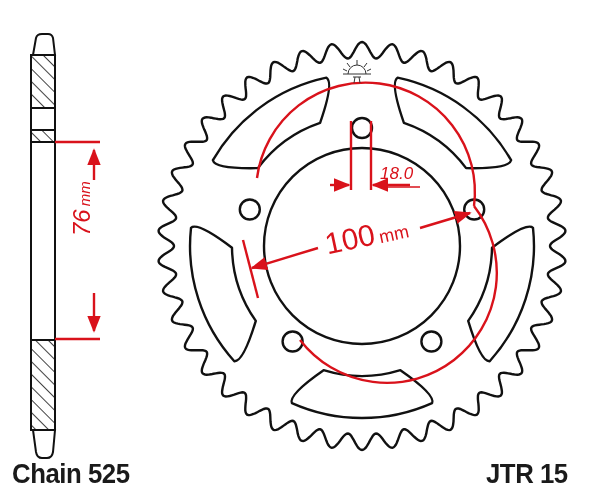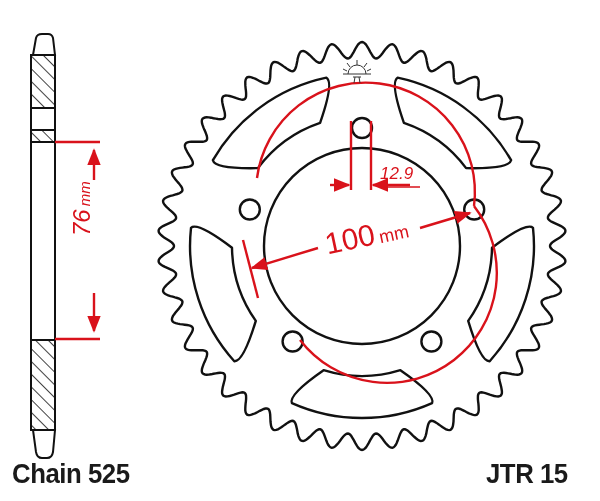--- a/index.html
+++ b/index.html
@@ -80,16 +80,16 @@
     <line x1="-7" y1="-3" x2="-10" y2="-7"></line>
     <line x1="7" y1="-3" x2="10" y2="-7"></line>
     <line x1="-10" y1="1" x2="-14" y2="-1"></line>
     <line x1="10" y1="1" x2="14" y2="-1"></line>
     <path d="M-4,7 L4,7 M-2,7 L-3,13 M2,7 L3,13"></path>
   </g>
 </svg>
 
 <div class="dim" id="dim-76"><span>76</span><span class="unit">mm</span></div>
 <div class="dim" id="dim-100"><span>100</span><span class="unit">mm</span></div>
-<div class="dim" id="dim-10">12.9</div>
+<div class="dim" id="dim-10">18.0</div>
 
 <div class="lbl" id="chain-label">Chain 525</div>
 <div class="lbl" id="part-label">JTR 15</div>
 
 </body></html>

